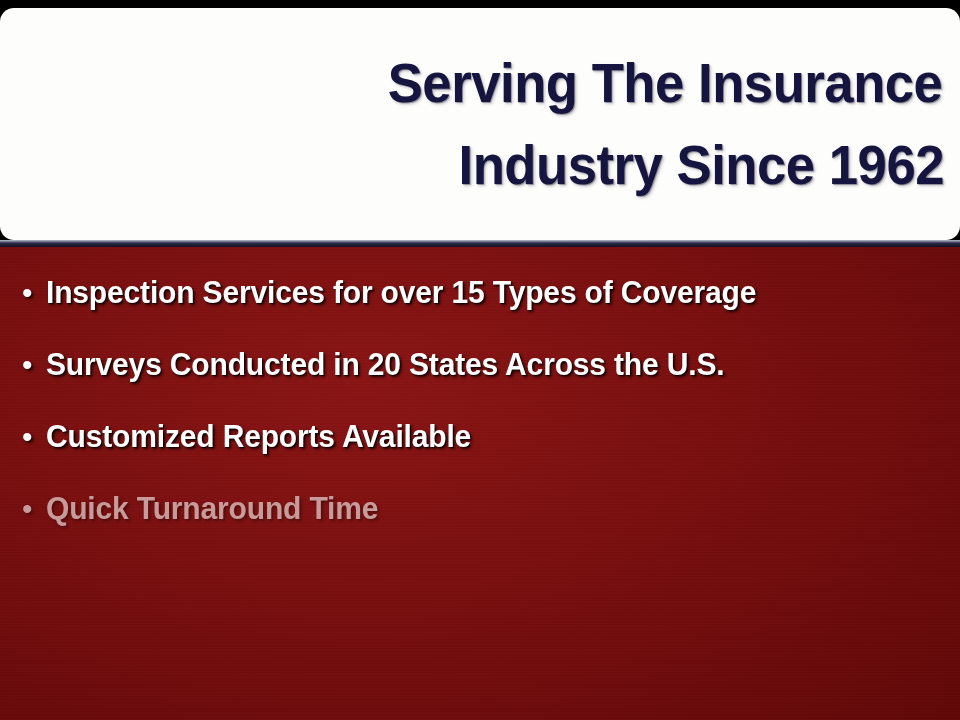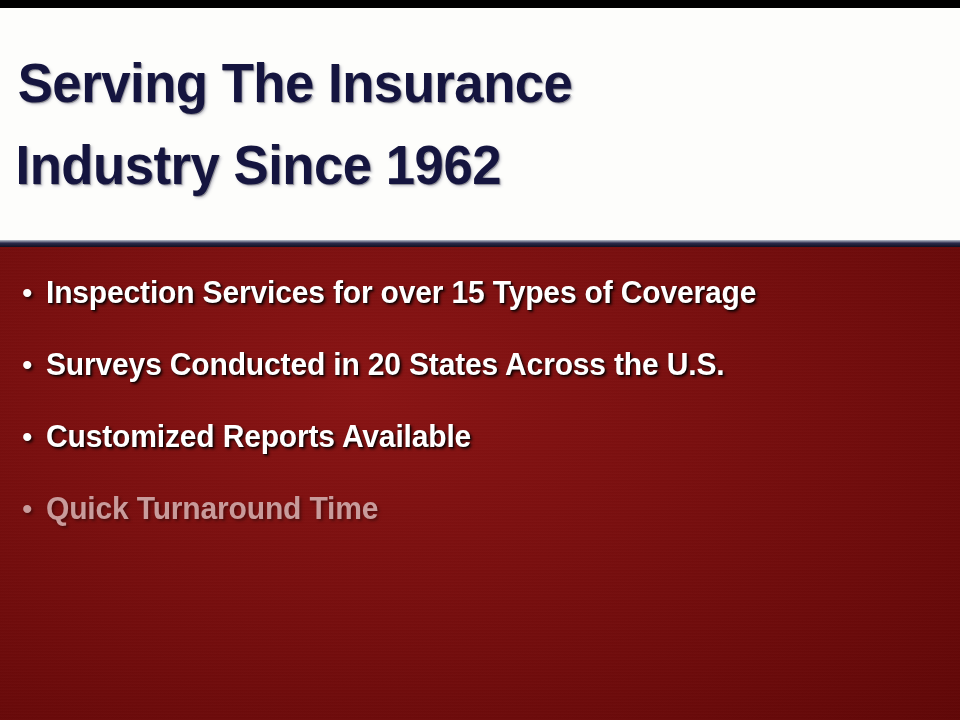--- a/index.html
+++ b/index.html
@@ -35,22 +35,23 @@
   
   .header-panel {
     position: absolute;
     left: 0;
     top: 8px;
     width: 960px;
     height: 232px;
     background: #fdfdfb;
     display: flex;
     flex-direction: column;
-    align-items: flex-start;
+    align-items: flex-end;
     justify-content: center;
+    border-radius: 14px;
   }
 
   .header-title-line {
     color: #15153f;
     font-family: "Liberation Sans", sans-serif;
     font-weight: bold;
     font-size: 56px;
     line-height: 1.0;
     letter-spacing: -0.5px;
     white-space: nowrap;

